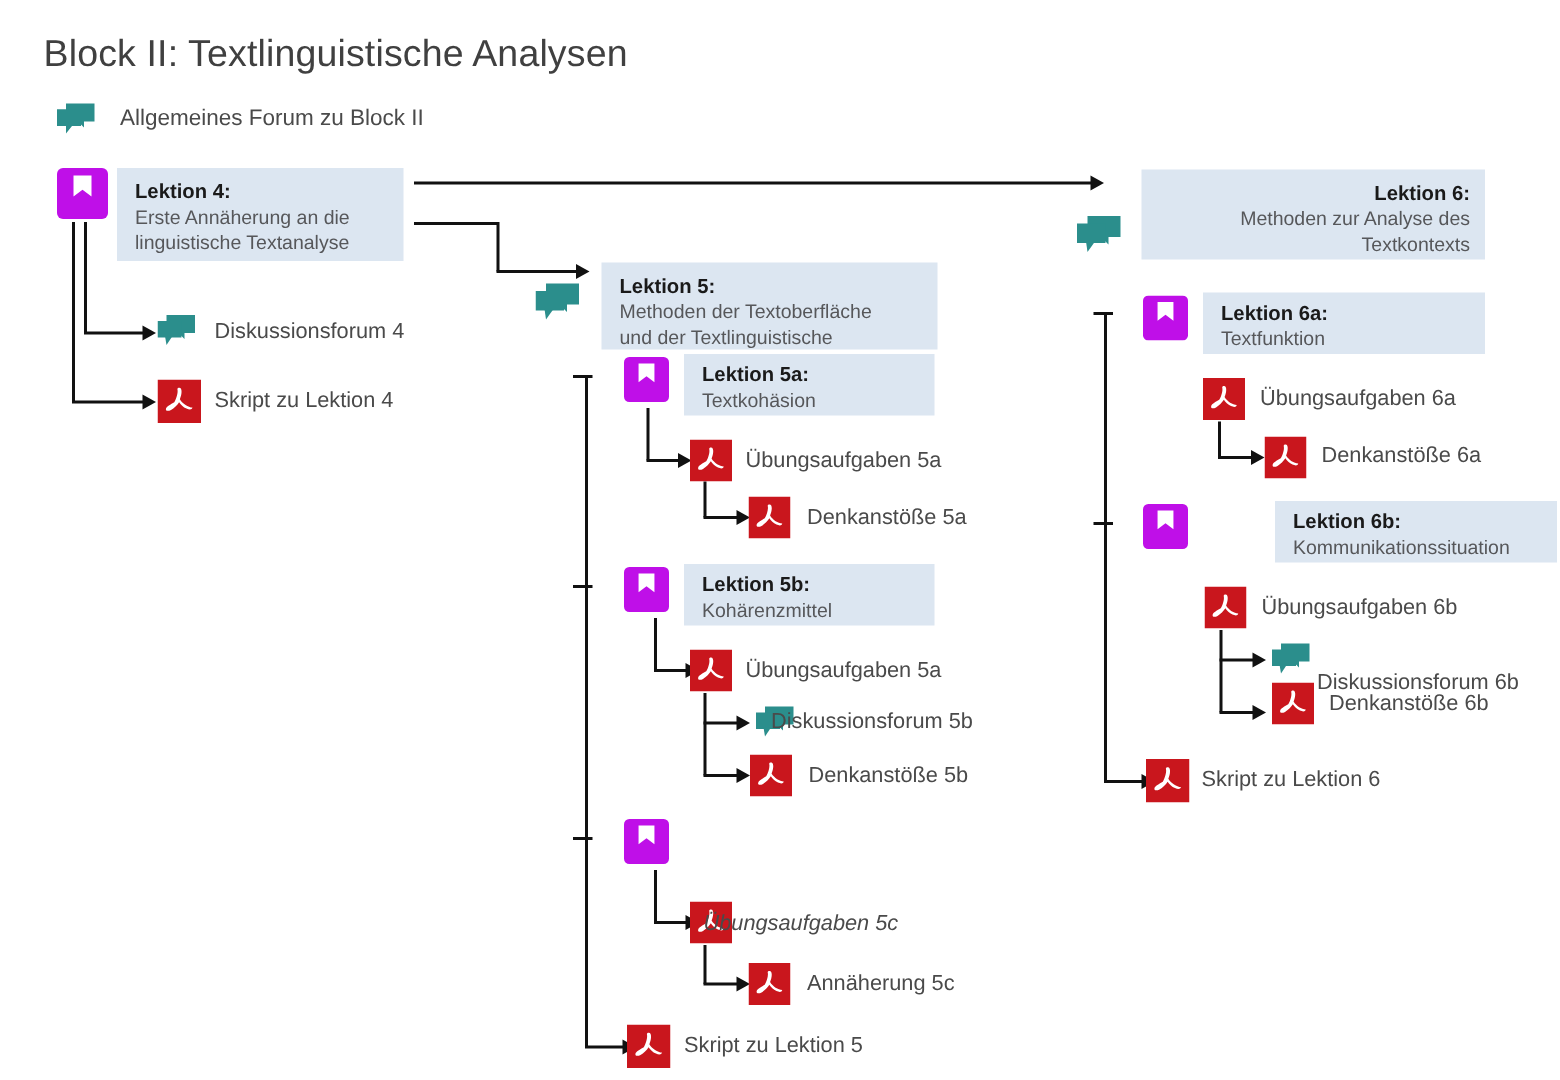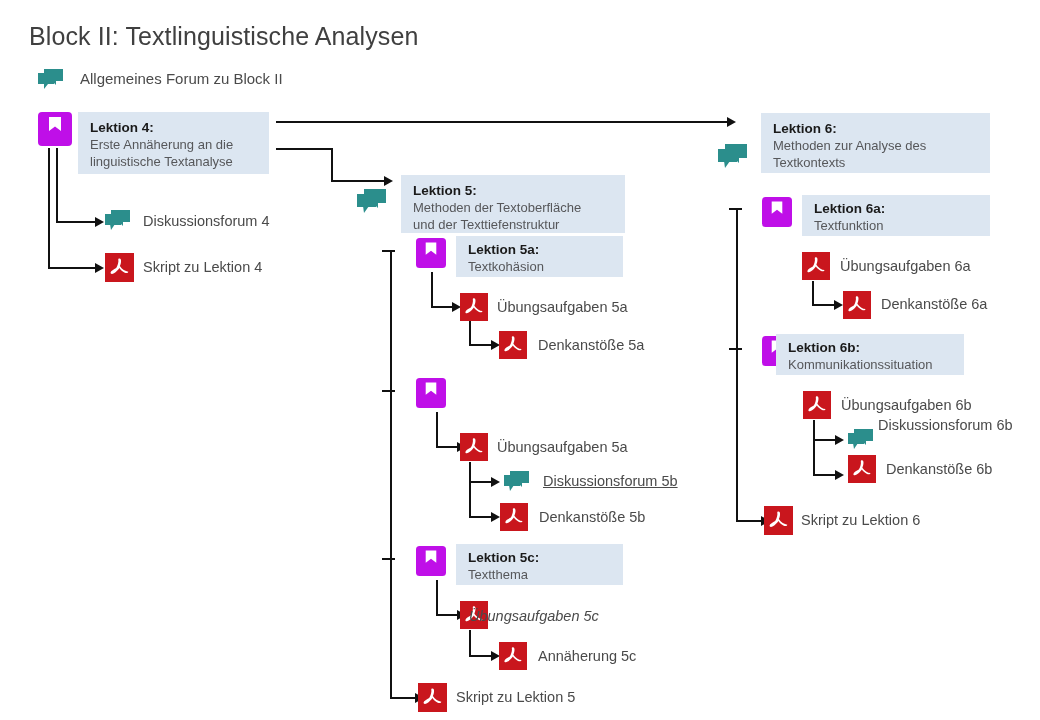--- a/index.html
+++ b/index.html
@@ -124,21 +124,21 @@
   <span class="ico" style="left:357px;top:188px;">
     <svg width="30" height="28" viewBox="0 0 30 28">
       <path d="M7 1 H29 V15 H21 L21 20 L16 15 H7 Z" fill="#2b8e8c"></path>
       <rect x="0" y="6" width="19" height="13" fill="#2b8e8c"></rect>
       <path d="M6 18 L12 18 L7 25 Z" fill="#2b8e8c"></path>
     </svg>
   </span>
   <div class="lbox" style="left:401px;top:175px;width:224px;height:58px;">
     <span class="lt">Lektion 5:</span>
     <span class="ls">Methoden der Textoberfläche
-und der Texttiefenstruktur</span>
+und der Textlinguistische</span>
   </div>
 
   <div class="vl" style="left:390px;top:252px;height:446px;"></div>
   <div class="tick" style="left:382px;top:250px;"></div>
   <div class="tick" style="left:382px;top:390px;"></div>
   <div class="tick" style="left:382px;top:558px;"></div>
   <div class="hl" style="left:390px;top:697px;width:26px;"></div>
   <div class="ah" style="left:415px;top:693px;"></div>
 
   <span class="ico" style="left:416px;top:238px;">
@@ -172,20 +172,24 @@
     </svg>
   </span>
   <div class="lab" style="left:538px;top:338px;">Denkanstöße 5a</div>
 
   <span class="ico" style="left:416px;top:378px;">
     <svg width="30" height="30" viewBox="0 0 34 34">
       <rect x="0" y="0" width="34" height="34" rx="4" fill="#bf0fe8"></rect>
       <path d="M11 5 H23 V19 L17 14.5 L11 19 Z" fill="#ffffff"></path>
     </svg>
   </span>
+  <div class="lbox" style="left:456px;top:376px;width:167px;height:41px;padding-top:5px;">
+    <span class="lt">Lektion 5b:</span>
+    <span class="ls">Kohärenzmittel</span>
+  </div>
   <div class="vl" style="left:436px;top:412px;height:35px;"></div>
   <div class="hl" style="left:436px;top:446px;width:22px;"></div>
   <div class="ah" style="left:457px;top:442px;"></div>
   <span class="ico" style="left:460px;top:433px;">
     <svg width="28" height="28" viewBox="0 0 29 29">
       <rect x="0" y="0" width="29" height="29" fill="#c9161d"></rect>
       <path d="M14.5 5.5 c2.4 0 1.6 5.2 .4 7.6 c1.8 3.1 5.6 5.4 8.4 5.6 c-.2 1.5 -2 1.6 -4 .7 c-2.1 -.9 -3.9 -2.7 -4.9 -4.3 c-1.2 1.8 -3.3 4.1 -5.4 5.2 c-2 1 -3.6 .7 -3.4 -.7 c.2 -1.6 3.3 -3.1 5.6 -4.5 c1.5 -2.4 2.6 -6.4 2.1 -8.4 c-.2 -.8 .4 -1.2 1.2 -1.2 Z" fill="#ffffff"></path>
     </svg>
   </span>
   <div class="lab" style="left:497px;top:440px;">Übungsaufgaben  5a</div>
@@ -196,40 +200,36 @@
   <div class="hl" style="left:469px;top:516px;width:23px;"></div>
   <div class="ah" style="left:491px;top:512px;"></div>
 
   <span class="ico" style="left:504px;top:470px;">
     <svg width="26" height="24" viewBox="0 0 26 24">
       <path d="M6 1 H25 V13 H18 L18 17 L14 13 H6 Z" fill="#2b8e8c"></path>
       <rect x="0" y="5" width="16" height="11" fill="#2b8e8c"></rect>
       <path d="M5 15 L10 15 L6 21 Z" fill="#2b8e8c"></path>
     </svg>
   </span>
-  <div class="lab" style="left:543px;top:474px;text-decoration:underline;">Diskussionsforum 5b</div>
+  <div class="lab" style="left:514px;top:474px;">Diskussionsforum 5b</div>
 
   <span class="ico" style="left:500px;top:503px;">
     <svg width="28" height="28" viewBox="0 0 29 29">
       <rect x="0" y="0" width="29" height="29" fill="#c9161d"></rect>
       <path d="M14.5 5.5 c2.4 0 1.6 5.2 .4 7.6 c1.8 3.1 5.6 5.4 8.4 5.6 c-.2 1.5 -2 1.6 -4 .7 c-2.1 -.9 -3.9 -2.7 -4.9 -4.3 c-1.2 1.8 -3.3 4.1 -5.4 5.2 c-2 1 -3.6 .7 -3.4 -.7 c.2 -1.6 3.3 -3.1 5.6 -4.5 c1.5 -2.4 2.6 -6.4 2.1 -8.4 c-.2 -.8 .4 -1.2 1.2 -1.2 Z" fill="#ffffff"></path>
     </svg>
   </span>
   <div class="lab" style="left:539px;top:510px;">Denkanstöße 5b</div>
 
   <span class="ico" style="left:416px;top:546px;">
     <svg width="30" height="30" viewBox="0 0 34 34">
       <rect x="0" y="0" width="34" height="34" rx="4" fill="#bf0fe8"></rect>
       <path d="M11 5 H23 V19 L17 14.5 L11 19 Z" fill="#ffffff"></path>
     </svg>
   </span>
-  <div class="lbox" style="left:456px;top:544px;width:167px;height:41px;padding-top:5px;">
-    <span class="lt">Lektion 5c:</span>
-    <span class="ls">Textthema</span>
-  </div>
   <div class="vl" style="left:436px;top:580px;height:35px;"></div>
   <div class="hl" style="left:436px;top:614px;width:22px;"></div>
   <div class="ah" style="left:457px;top:610px;"></div>
   <span class="ico" style="left:460px;top:601px;">
     <svg width="28" height="28" viewBox="0 0 29 29">
       <rect x="0" y="0" width="29" height="29" fill="#c9161d"></rect>
       <path d="M14.5 5.5 c2.4 0 1.6 5.2 .4 7.6 c1.8 3.1 5.6 5.4 8.4 5.6 c-.2 1.5 -2 1.6 -4 .7 c-2.1 -.9 -3.9 -2.7 -4.9 -4.3 c-1.2 1.8 -3.3 4.1 -5.4 5.2 c-2 1 -3.6 .7 -3.4 -.7 c.2 -1.6 3.3 -3.1 5.6 -4.5 c1.5 -2.4 2.6 -6.4 2.1 -8.4 c-.2 -.8 .4 -1.2 1.2 -1.2 Z" fill="#ffffff"></path>
     </svg>
   </span>
   <div class="lab" style="left:469px;top:609px;font-style:italic;">Übungsaufgaben  5c</div>
@@ -253,21 +253,21 @@
   </span>
   <div class="lab" style="left:456px;top:690px;">Skript zu Lektion 5</div>
 
   <span class="ico" style="left:718px;top:143px;">
     <svg width="30" height="28" viewBox="0 0 30 28">
       <path d="M7 1 H29 V15 H21 L21 20 L16 15 H7 Z" fill="#2b8e8c"></path>
       <rect x="0" y="6" width="19" height="13" fill="#2b8e8c"></rect>
       <path d="M6 18 L12 18 L7 25 Z" fill="#2b8e8c"></path>
     </svg>
   </span>
-  <div class="lbox" style="left:761px;top:113px;width:229px;height:60px;">
+  <div class="lbox" style="left:761px;top:113px;width:229px;height:60px;text-align:right;">
     <span class="lt">Lektion 6:</span>
     <span class="ls">Methoden zur Analyse des
 Textkontexts</span>
   </div>
 
   <div class="vl" style="left:736px;top:210px;height:311px;"></div>
   <div class="tick" style="left:729px;top:208px;"></div>
   <div class="tick" style="left:729px;top:348px;"></div>
   <div class="hl" style="left:736px;top:520px;width:26px;"></div>
   <div class="ah" style="left:761px;top:516px;"></div>
@@ -300,21 +300,21 @@
     </svg>
   </span>
   <div class="lab" style="left:881px;top:297px;">Denkanstöße 6a</div>
 
   <span class="ico" style="left:762px;top:336px;">
     <svg width="30" height="30" viewBox="0 0 34 34">
       <rect x="0" y="0" width="34" height="34" rx="4" fill="#bf0fe8"></rect>
       <path d="M11 5 H23 V19 L17 14.5 L11 19 Z" fill="#ffffff"></path>
     </svg>
   </span>
-  <div class="lbox" style="left:776px;top:334px;width:188px;height:41px;padding-top:5px;">
+  <div class="lbox" style="left:850px;top:334px;width:188px;height:41px;padding-top:5px;">
     <span class="lt">Lektion 6b:</span>
     <span class="ls">Kommunikationssituation</span>
   </div>
   <span class="ico" style="left:803px;top:391px;">
     <svg width="28" height="28" viewBox="0 0 29 29">
       <rect x="0" y="0" width="29" height="29" fill="#c9161d"></rect>
       <path d="M14.5 5.5 c2.4 0 1.6 5.2 .4 7.6 c1.8 3.1 5.6 5.4 8.4 5.6 c-.2 1.5 -2 1.6 -4 .7 c-2.1 -.9 -3.9 -2.7 -4.9 -4.3 c-1.2 1.8 -3.3 4.1 -5.4 5.2 c-2 1 -3.6 .7 -3.4 -.7 c.2 -1.6 3.3 -3.1 5.6 -4.5 c1.5 -2.4 2.6 -6.4 2.1 -8.4 c-.2 -.8 .4 -1.2 1.2 -1.2 Z" fill="#ffffff"></path>
     </svg>
   </span>
   <div class="lab" style="left:841px;top:398px;">Übungsaufgaben  6b</div>
@@ -325,21 +325,21 @@
   <div class="hl" style="left:813px;top:474px;width:23px;"></div>
   <div class="ah" style="left:835px;top:470px;"></div>
 
   <span class="ico" style="left:848px;top:428px;">
     <svg width="26" height="24" viewBox="0 0 26 24">
       <path d="M6 1 H25 V13 H18 L18 17 L14 13 H6 Z" fill="#2b8e8c"></path>
       <rect x="0" y="5" width="16" height="11" fill="#2b8e8c"></rect>
       <path d="M5 15 L10 15 L6 21 Z" fill="#2b8e8c"></path>
     </svg>
   </span>
-  <div class="lab" style="left:878px;top:418px;">Diskussionsforum 6b</div>
+  <div class="lab" style="left:878px;top:448px;">Diskussionsforum 6b</div>
 
   <span class="ico" style="left:848px;top:455px;">
     <svg width="28" height="28" viewBox="0 0 29 29">
       <rect x="0" y="0" width="29" height="29" fill="#c9161d"></rect>
       <path d="M14.5 5.5 c2.4 0 1.6 5.2 .4 7.6 c1.8 3.1 5.6 5.4 8.4 5.6 c-.2 1.5 -2 1.6 -4 .7 c-2.1 -.9 -3.9 -2.7 -4.9 -4.3 c-1.2 1.8 -3.3 4.1 -5.4 5.2 c-2 1 -3.6 .7 -3.4 -.7 c.2 -1.6 3.3 -3.1 5.6 -4.5 c1.5 -2.4 2.6 -6.4 2.1 -8.4 c-.2 -.8 .4 -1.2 1.2 -1.2 Z" fill="#ffffff"></path>
     </svg>
   </span>
   <div class="lab" style="left:886px;top:462px;">Denkanstöße 6b</div>
 
   <span class="ico" style="left:764px;top:506px;">

